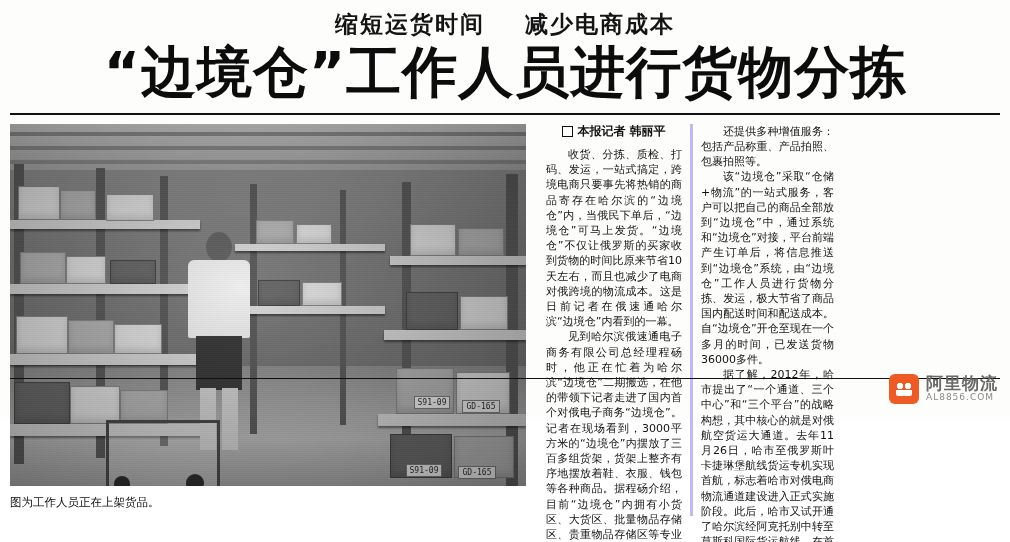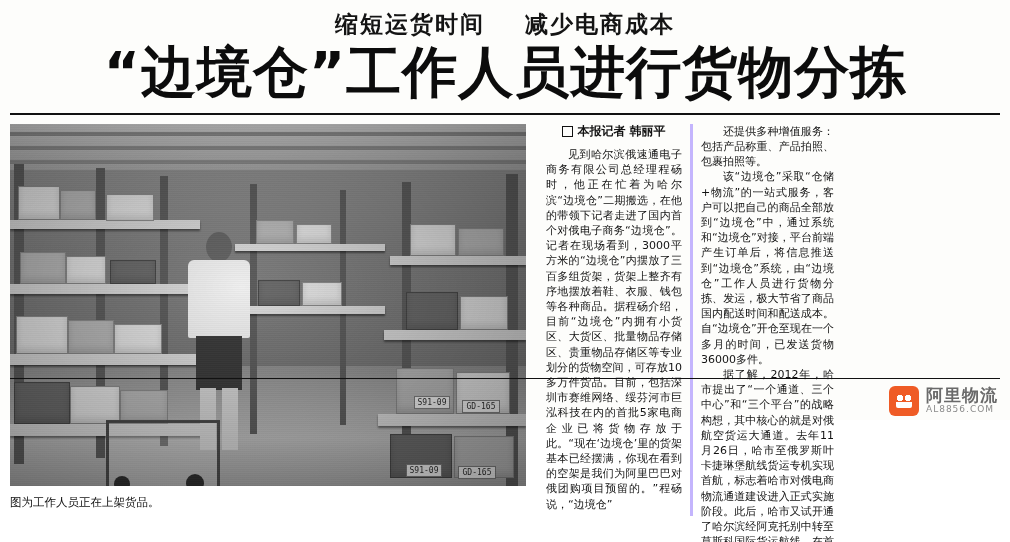--- a/index.html
+++ b/index.html
@@ -211,21 +211,21 @@
     height: 42px;
   }
   .footer-rule {
     position:absolute;
     left:10px; right:10px; top:0;
     height:1px; background:#111;
   }
   .watermark {
     position: absolute;
     right: 12px;
-    bottom: 4px;
+    bottom: 16px;
     display: flex;
     align-items: center;
     gap: 7px;
   }
   .wm-logo {
     width: 30px; height: 30px;
     background: #ef5b25;
     border-radius: 6px;
     position: relative;
   }
@@ -351,20 +351,21 @@
       </div>
       <div class="caption">图为工作人员正在上架货品。</div>
     </div>
 
     <div class="text-cols">
 
       <div class="col">
         <div class="byline-top">
           <span class="boxmark"></span><span>本报记者 韩丽平</span>
         </div>
+        <p class="para">收货、分拣、质检、打码、发运，一站式搞定，跨境电商只要事先将热销的商品寄存在哈尔滨的“边境仓”内，当俄民下单后，“边境仓”可马上发货。“边境仓”不仅让俄罗斯的买家收到货物的时间比原来节省10天左右，而且也减少了电商对俄跨境的物流成本。这是日前记者在俄速通哈尔滨“边境仓”内看到的一幕。</p>
         <p class="para">见到哈尔滨俄速通电子商务有限公司总经理程砀时，他正在忙着为哈尔滨“边境仓”二期搬选，在他的带领下记者走进了国内首个对俄电子商务“边境仓”。记者在现场看到，3000平方米的“边境仓”内摆放了三百多组货架，货架上整齐有序地摆放着鞋、衣服、钱包等各种商品。据程砀介绍，目前“边境仓”内拥有小货区、大货区、批量物品存储区、贵重物品存储区等专业划分的货物空间，可存放10多万件货品。目前，包括深圳市赛维网络、绥芬河市巨泓科技在内的首批5家电商企业已将货物存放于此。“现在‘边境仓’里的货架基本已经摆满，你现在看到的空架是我们为阿里巴巴对俄团购项目预留的。”程砀说，“边境仓”</p>
 
       </div>
 
       <div class="col">
         <p class="para">还提供多种增值服务：包括产品称重、产品拍照、包裹拍照等。</p>
         <p class="para">该“边境仓”采取“仓储+物流”的一站式服务，客户可以把自己的商品全部放到“边境仓”中，通过系统和“边境仓”对接，平台前端产生订单后，将信息推送到“边境仓”系统，由“边境仓”工作人员进行货物分拣、发运，极大节省了商品国内配送时间和配送成本。自“边境仓”开仓至现在一个多月的时间，已发送货物36000多件。</p>
         <p class="para">据了解，2012年，哈市提出了“一个通道、三个中心”和“三个平台”的战略构想，其中核心的就是对俄航空货运大通道。去年11月26日，哈市至俄罗斯叶卡捷琳堡航线货运专机实现首航，标志着哈市对俄电商物流通道建设进入正式实施阶段。此后，哈市又试开通了哈尔滨经阿克托别中转至莫斯科国际货运航线，在首航只是运送普通电商小包的基础上，这次开通的航线则加了配送其他航空公司无权运输且在俄罗斯市场热销的国产平板电脑、电池、电子器件等商品。目前，哈市已成为国内对俄跨境电商平台最多、对俄出口电商包裹量最多的城市。对俄跨境电商正在逐步建成。</p>
       </div>
 

